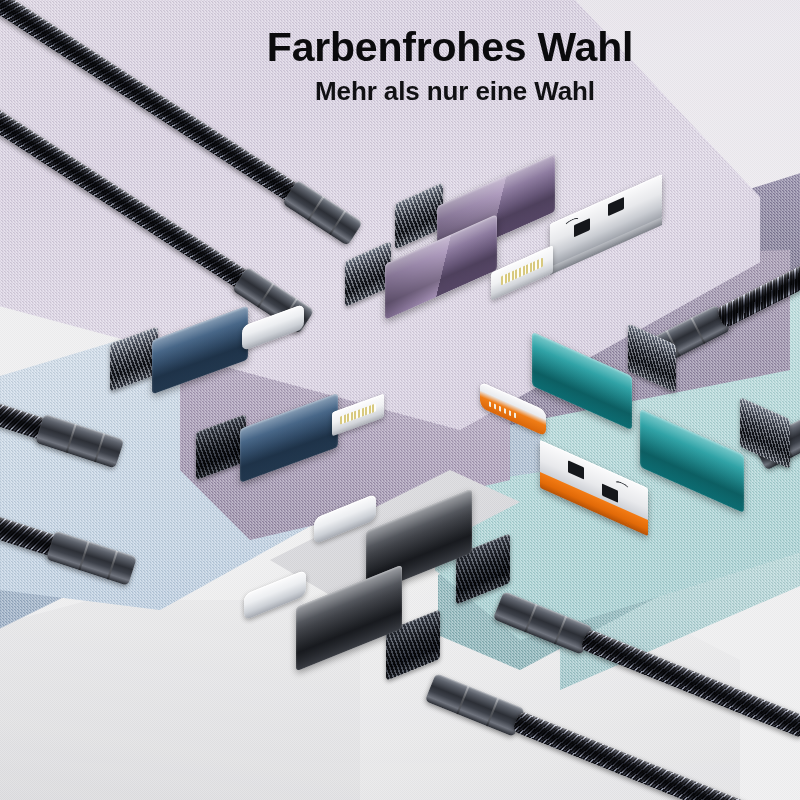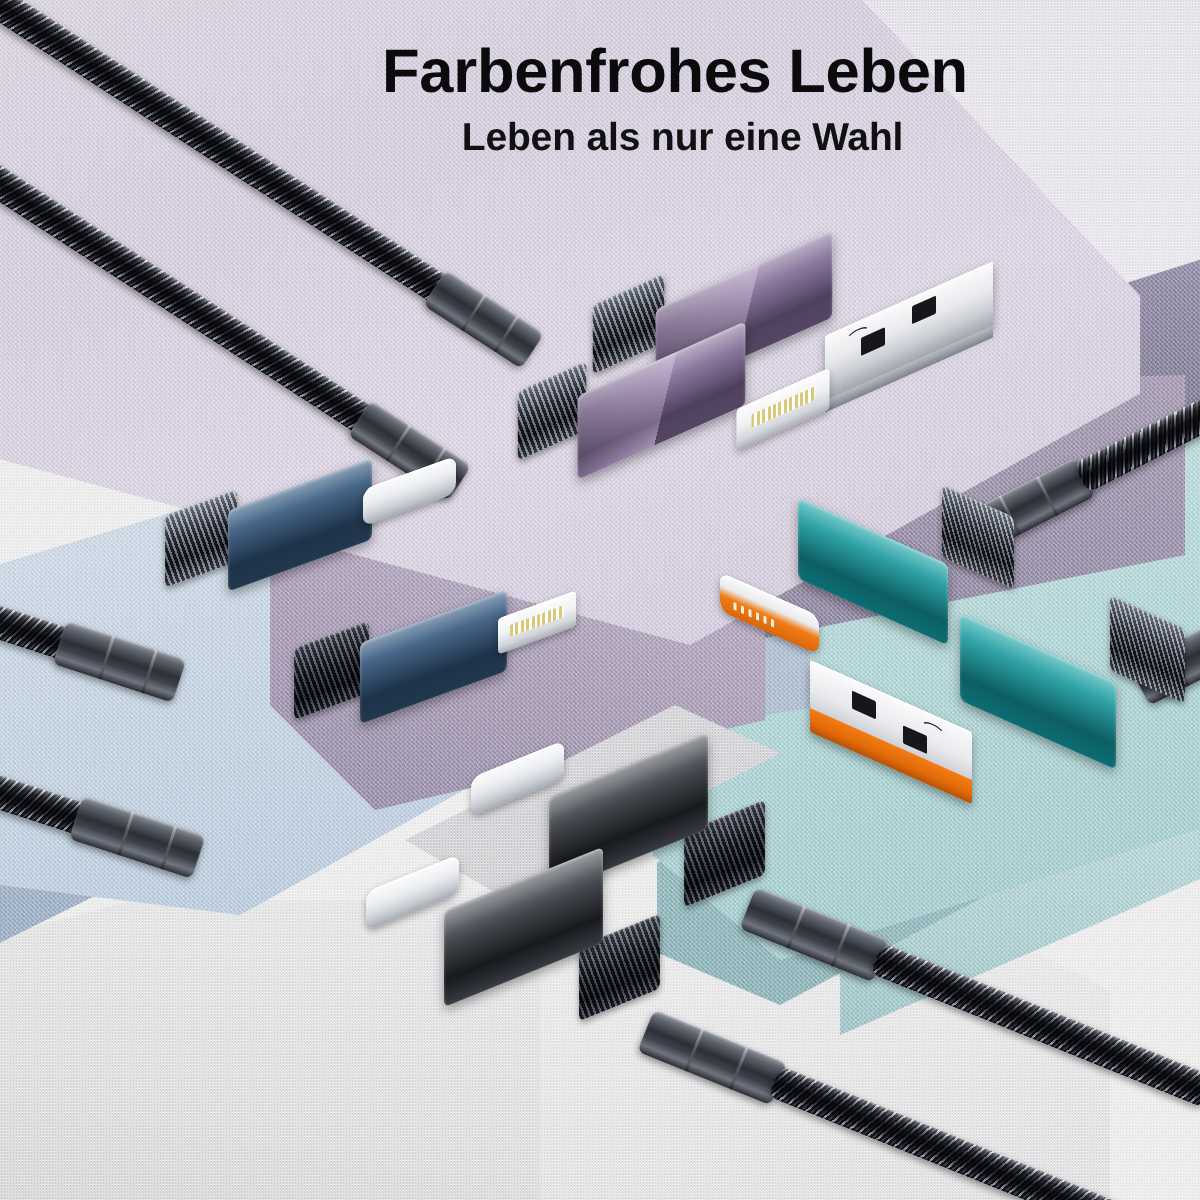--- a/index.html
+++ b/index.html
@@ -431,17 +431,17 @@
     </div>
     <div class="cable" style="left:92px;top:15px;width:250px;height:22px;"></div>
   </div>
   <div class="abs" style="left:278px;top:568px;width:230px;height:120px;">
     <div class="knurl dark" style="left:108px;top:52px;width:54px;height:50px;transform:skewY(-22deg);"></div>
     <div class="housing h-black" style="left:18px;top:18px;width:106px;height:64px;transform:skewY(-22deg);"></div>
     <div class="usb-c" style="left:-34px;top:14px;width:62px;height:26px;transform:skewY(-22deg);"></div>
   </div>
 
   <div id="headline">
-    <span id="title-text">Farbenfrohes Leben</span>
-    <span id="subtitle-text">Leben als nur eine Wahl</span>
+    <span id="title-text">Farbenfrohes Wahl</span>
+    <span id="subtitle-text">Mehr als nur eine Wahl</span>
   </div>
 
 </div>
 
 </body></html>

